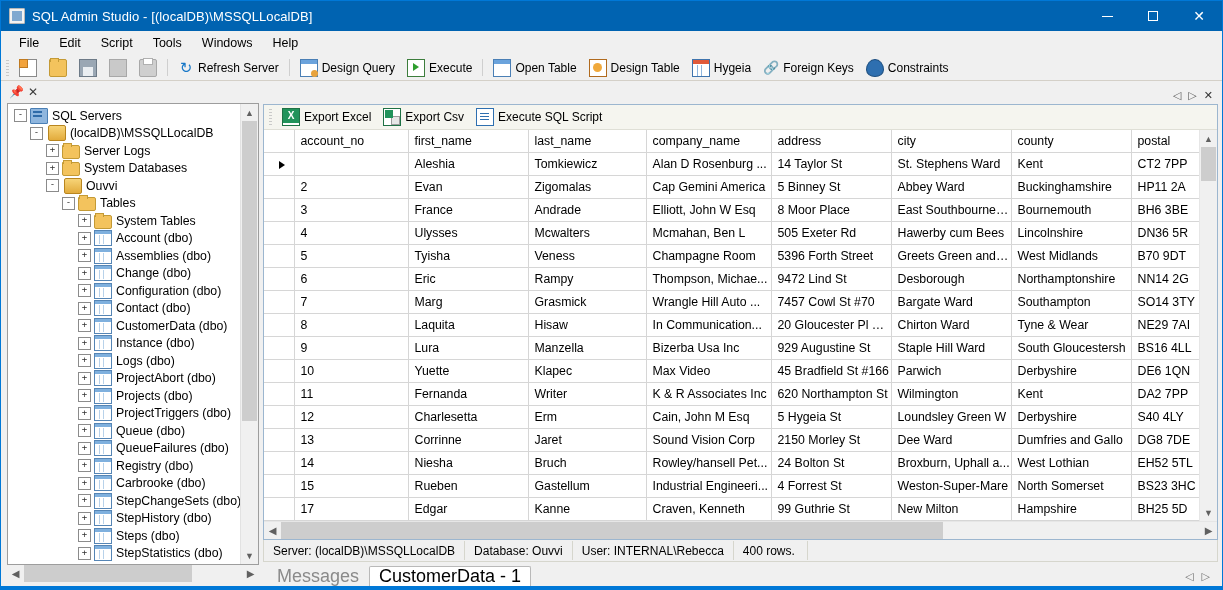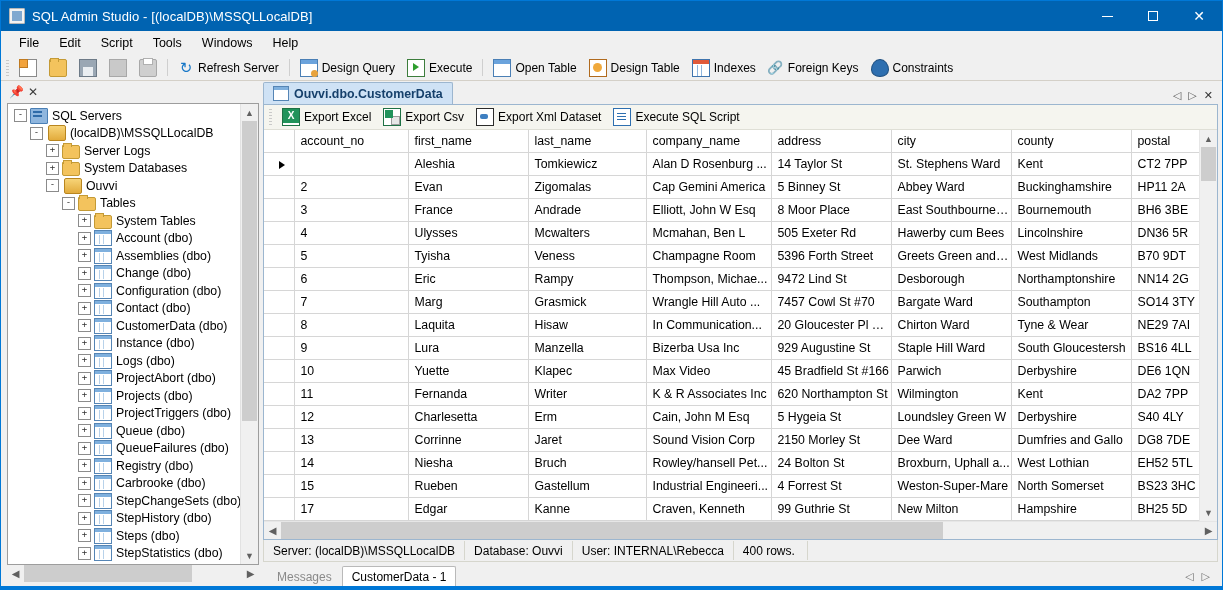--- a/index.html
+++ b/index.html
@@ -147,21 +147,21 @@
   .gh-track{flex:1 1 auto;position:relative;height:17px;}
   .gh-thumb{position:absolute;left:0;top:0;height:17px;width:72%;background:#cdcdcd;}
 
   
   .statusbar{height:21px;flex:0 0 auto;display:flex;align-items:center;background:#f0f0f0;
     border:1px solid #d6d6cd;border-top:0;font-size:12px;}
   .st-cell{padding:0 9px;height:19px;display:flex;align-items:center;border-right:1px solid #d6d6cd;white-space:nowrap;}
   .st-cell.last{border-right:1px solid #d6d6cd;min-width:55px;}
   .st-fill{flex:1 1 auto;}
   .bottomtabs{height:24px;flex:0 0 auto;display:flex;align-items:flex-end;background:#f0f0f0;padding-left:4px;}
-  .btab{height:19px;display:flex;align-items:center;padding:0 9px;font-size:12px;
+  .btab{height:19px;display:flex;align-items:center;padding:0 9px;font-size:18px;
     border:1px solid transparent;border-bottom:0;color:#8a8a8a;}
   .btab.active{background:#fff;border-color:#b9b9b9;color:#000;border-radius:2px 2px 0 0;}
   .btab-right{margin-left:auto;display:flex;gap:8px;padding:0 8px 3px 0;color:#707070;font-size:11px;}
   .bottomline{height:3px;background:#0078d7;flex:0 0 auto;}
 </style>
 </head>
 <body>
 
 <div class="app">
 
@@ -225,21 +225,21 @@
     <div class="tb-btn">
       <span class="ic ic-grid"></span>
       <span>Open Table</span>
     </div>
     <div class="tb-btn">
       <span class="ic ic-designtab"></span>
       <span>Design Table</span>
     </div>
     <div class="tb-btn">
       <span class="ic ic-index"></span>
-      <span>Indexes</span>
+      <span>Hygeia</span>
     </div>
     <div class="tb-btn">
       <span class="ic ic-fk">🔗</span>
       <span>Foreign Keys</span>
     </div>
     <div class="tb-btn">
       <span class="ic ic-constraint"></span>
       <span>Constraints</span>
     </div>
   </div>
@@ -395,45 +395,37 @@
         <div class="hs-arrow">◀</div>
         <div class="hs-track">
             <div class="hs-thumb"></div>
           </div>
         <div class="hs-arrow">▶</div>
       </div>
     </div>
 
     <div class="docarea">
       <div class="tabstrip">
-        <div class="doctab">
-          <span class="tab-ic"></span>
-          <span>Ouvvi.dbo.CustomerData</span>
-        </div>
         <div class="tab-right">
           <span>◁</span>
           <span>▷</span>
           <span style="font-weight:bold;color:#333;">✕</span>
         </div>
       </div>
 
       <div class="docpane">
         <div class="exporttb">
           <div class="grip"></div>
           <div class="tb-btn">
             <span class="ic ic-excel"></span>
             <span>Export Excel</span>
           </div>
           <div class="tb-btn">
             <span class="ic ic-csv"></span>
             <span>Export Csv</span>
-          </div>
-          <div class="tb-btn">
-            <span class="ic ic-xml"></span>
-            <span>Export Xml Dataset</span>
           </div>
           <div class="tb-btn">
             <span class="ic ic-sqls"></span>
             <span>Execute SQL Script</span>
           </div>
         </div>
 
         <div class="gridwrap">
           <div class="gridscroll">
             <table class="grid">

